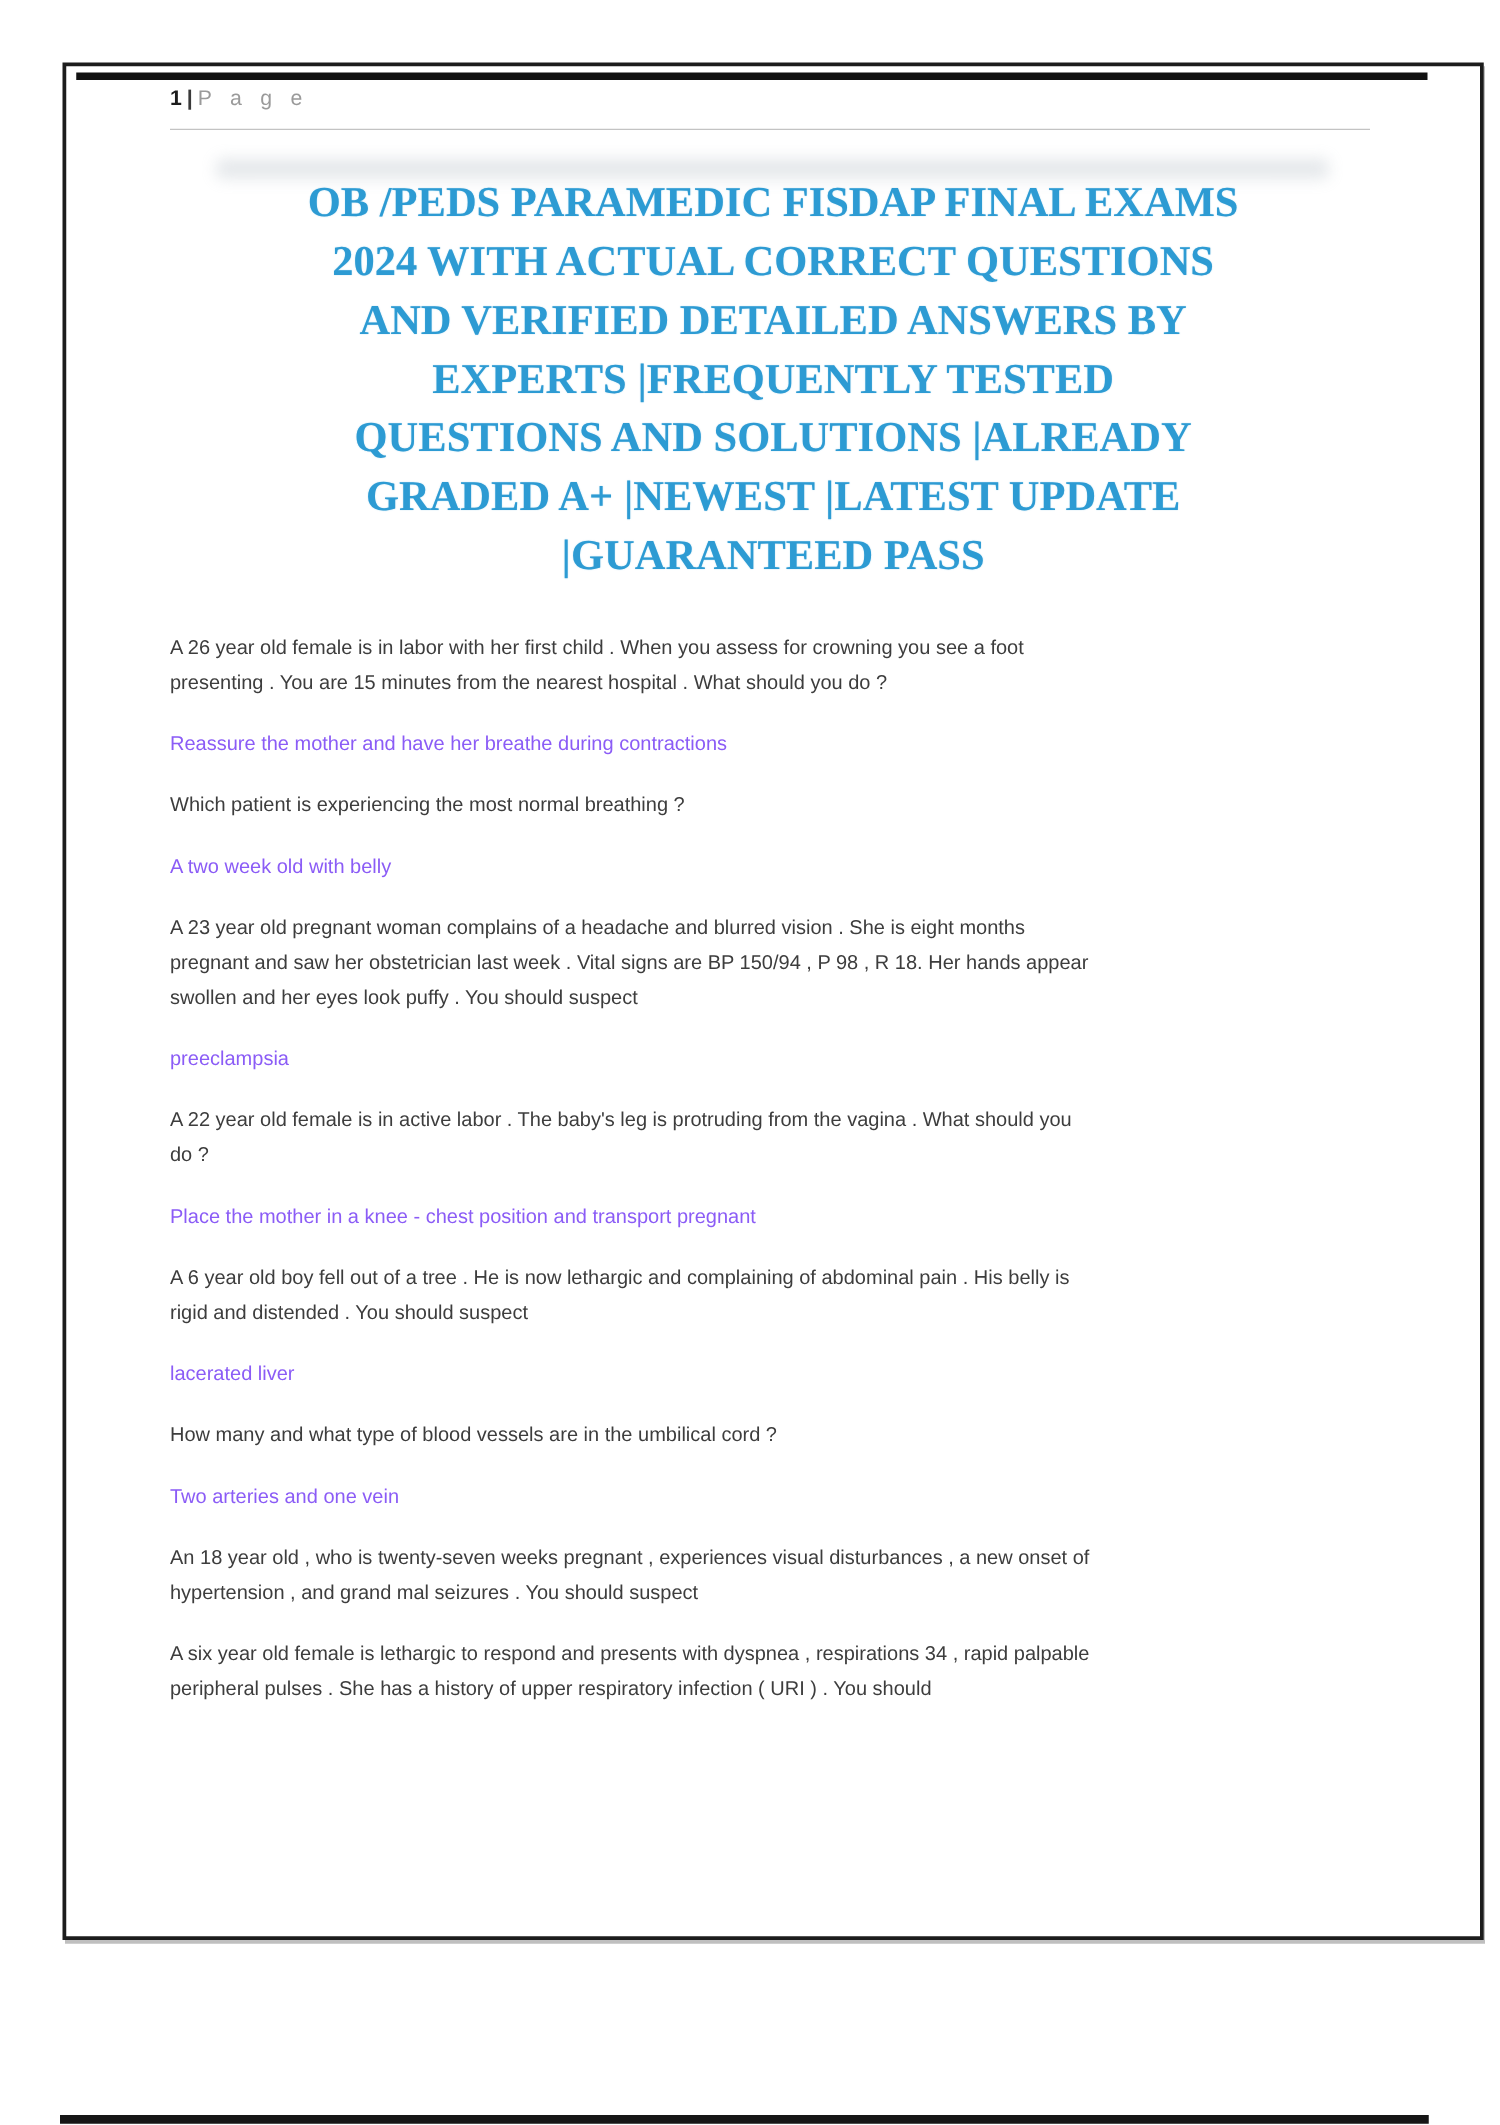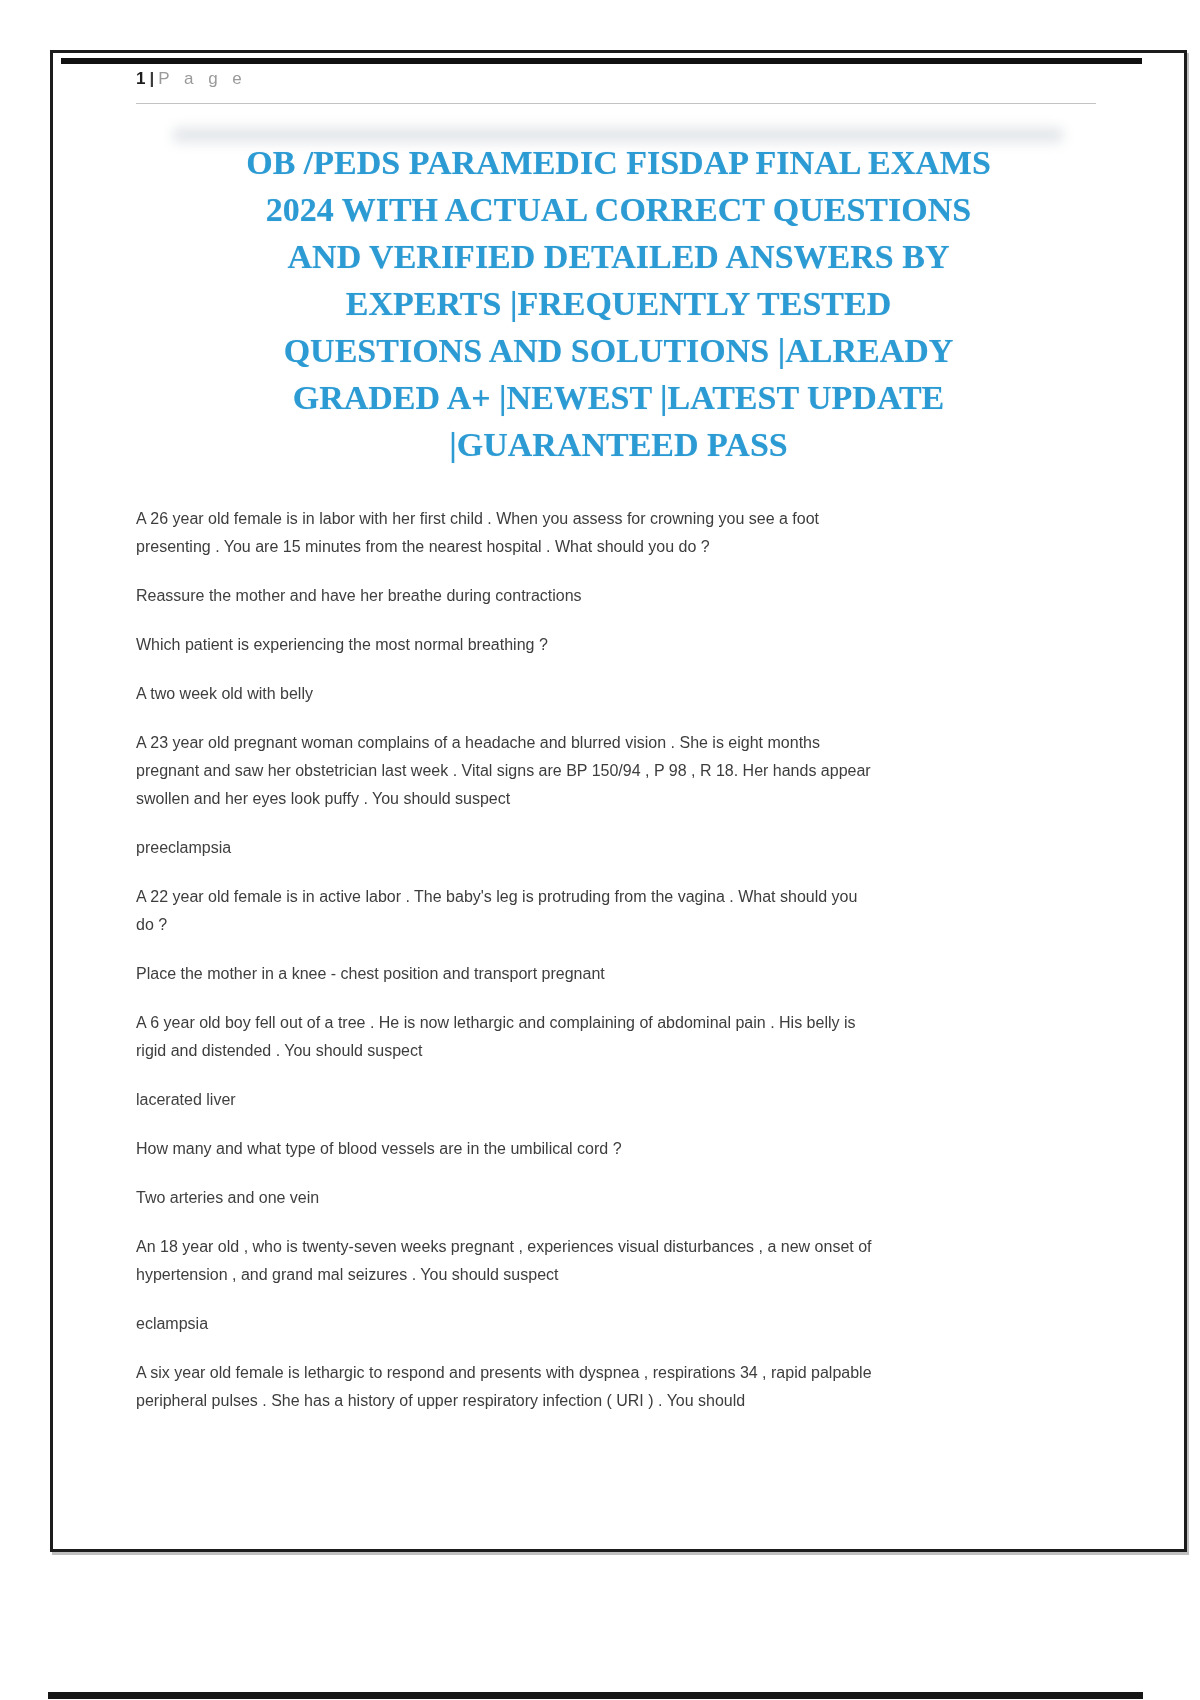--- a/index.html
+++ b/index.html
@@ -1,35 +1,35 @@
 <!DOCTYPE html>
 <html><head>
 <meta charset="utf-8">
 <style>
   html,body{margin:0;padding:0;background:#ffffff;}
   #canvas{position:relative;width:1188px;height:1700px;background:#ffffff;overflow:hidden;
-          font-family:"Liberation Sans",sans-serif;padding-left:11px;}
+          font-family:"Liberation Sans",sans-serif;}
   .page-frame{position:absolute;left:50px;top:50px;width:1131px;height:1496px;
               border:3px solid #1c1c1c;background:#ffffff;box-shadow:2px 3px 0 rgba(0,0,0,0.25);}
   .top-bar{position:absolute;left:8px;right:42px;top:5px;height:6px;background:#111111;}
   .next-page-bar{position:absolute;left:48px;top:1692px;width:1095px;height:7px;background:#161616;}
   .header{position:absolute;left:83px;top:16px;font-size:17px;color:#2b2b2b;white-space:nowrap;}
   .header .num{font-weight:bold;color:#1d1d1d;}
   .header .sep{font-weight:bold;color:#3a3a3a;padding:0 4px;}
   .header .pageword{color:#9a9a9a;letter-spacing:5px;}
   .header-rule{position:absolute;left:83px;width:960px;top:50px;height:1px;background:#c3c3c3;}
   .ghost-smudge{position:absolute;left:120px;top:74px;width:890px;height:16px;background:#a8b2bc;
                 opacity:.30;filter:blur(6px);border-radius:4px;}
   .doc-title{position:absolute;left:35px;right:35px;top:86px;text-align:center;
              font-family:"Liberation Serif",serif;font-weight:bold;font-size:34px;line-height:47px;
              color:#2d9bd3;white-space:pre-line;text-shadow:0 0 1px rgba(45,155,211,.45);}
   .body-text{position:absolute;left:83px;top:452px;width:963px;font-size:16px;line-height:28px;}
   .body-text p{margin:0 0 21px 0;white-space:pre-line;}
   .q{color:#3d3d3d;}
-  .a{color:#404040;}
+  .a{color:#8b5cf6;}
 </style>
 </head>
 <body>
 
 <div id="canvas">
   <div class="page-frame">
     <div class="top-bar"></div>
 
     <div class="header">
       <span class="num">1</span><span class="sep">|</span><span class="pageword">P a g e</span>
@@ -65,21 +65,20 @@
 
       <p class="q">A 6 year old boy fell out of a tree . He is now lethargic and complaining of abdominal pain . His belly is
 rigid and distended . You should suspect</p>
       <p class="a">lacerated liver</p>
 
       <p class="q">How many and what type of blood vessels are in the umbilical cord ?</p>
       <p class="a">Two arteries and one vein</p>
 
       <p class="q">An 18 year old , who is twenty-seven weeks pregnant , experiences visual disturbances , a new onset of
 hypertension , and grand mal seizures . You should suspect</p>
-      <p class="a">eclampsia</p>
 
       <p class="q">A six year old female is lethargic to respond and presents with dyspnea , respirations 34 , rapid palpable
 peripheral pulses . She has a history of upper respiratory infection ( URI ) . You should</p>
     </div>
   </div>
 
   <div class="next-page-bar"></div>
 </div>
 
 </body></html>

